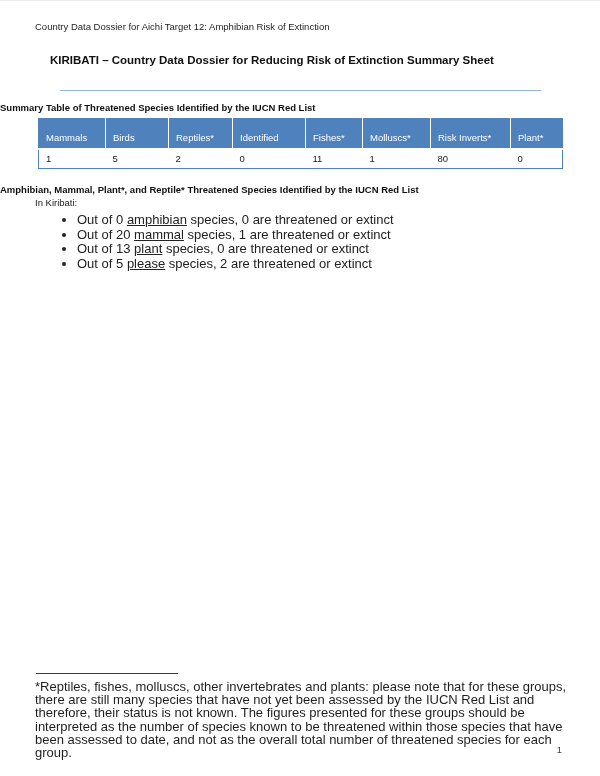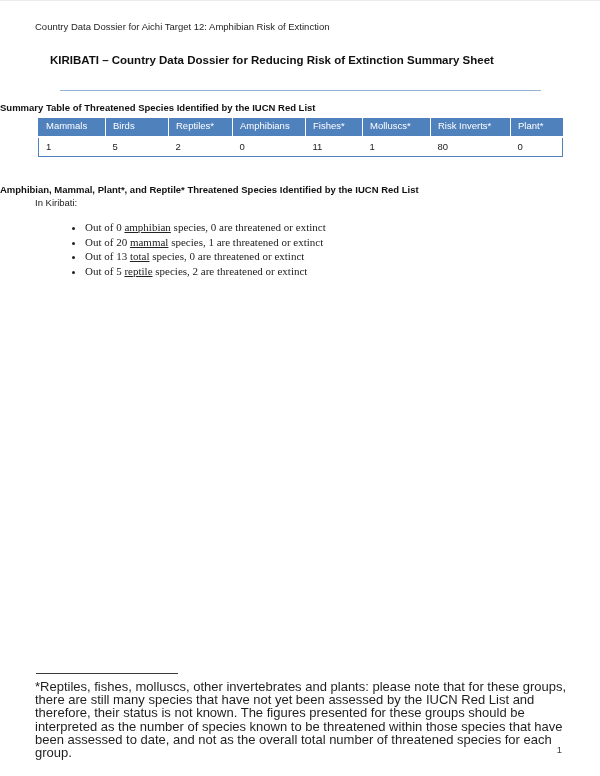--- a/index.html
+++ b/index.html
@@ -60,21 +60,21 @@
     left: 38px;
     width: 524px;
     border-collapse: collapse;
     table-layout: fixed;
     font-size: 9.5px;
     border: 1px solid var(--table-border, #4f81bd);
   }
   table.summary thead td {
     background: var(--table-header-bg, #4f81bd);
     color: #ffffff;
-    padding: 1px 2px 5px 7px;
+    padding: 13px 2px 5px 7px;
     border-bottom: 2px solid #ffffff;
     border-left: 1px solid rgba(255,255,255,0.35);
     overflow: hidden;
     white-space: nowrap;
   }
   table.summary thead td:first-child {
     border-left: none;
   }
   table.summary tbody td {
     background: #ffffff;
@@ -94,25 +94,24 @@
   .species-intro {
     position: absolute;
     top: 196px;
     left: 35px;
     font-size: 9.5px;
   }
   ul.bullets {
     position: absolute;
     top: 209px;
     left: 57px;
-    margin: 12px;
+    margin: 4px;
     padding-left: 16px;
     list-style-type: disc;
-    font-size: 11px;
-    font-family: Liberation Serif, serif;
+    font-size: 13px;
   }
   ul.bullets li {
     margin-bottom: 3.4px;
     line-height: 11.2px;
   }
   ul.bullets .group-word {
     text-decoration: underline;
   }
   .footnote-rule {
     position: absolute;
@@ -162,21 +161,21 @@
         <col style="width: 57px;">
         <col style="width: 68px;">
         <col style="width: 80px;">
         <col style="width: 52px;">
       </colgroup>
     <thead>
       <tr id="summary-head-row">
           <td>Mammals</td>
           <td>Birds</td>
           <td>Reptiles*</td>
-          <td>Amphibians</td>
+          <td>Identified</td>
           <td>Fishes*</td>
           <td>Molluscs*</td>
           <td>Risk Inverts*</td>
           <td>Plant*</td>
         </tr>
     </thead>
     <tbody>
       <tr id="summary-value-row">
           <td>1</td>
           <td>5</td>
@@ -190,22 +189,22 @@
     </tbody>
   </table>
 
   <div class="section-heading">Amphibian, Mammal, Plant*, and Reptile* Threatened Species Identified by the IUCN Red List</div>
 
   <div class="species-intro">In Kiribati:</div>
 
   <ul class="bullets" id="species-bullets">
       <li><span>Out of 0 </span><span class="group-word">amphibian</span><span> species, 0 are threatened or extinct</span></li>
       <li><span>Out of 20 </span><span class="group-word">mammal</span><span> species, 1 are threatened or extinct</span></li>
-      <li><span>Out of 13 </span><span class="group-word">total</span><span> species, 0 are threatened or extinct</span></li>
-      <li><span>Out of 5 </span><span class="group-word">reptile</span><span> species, 2 are threatened or extinct</span></li>
+      <li><span>Out of 13 </span><span class="group-word">plant</span><span> species, 0 are threatened or extinct</span></li>
+      <li><span>Out of 5 </span><span class="group-word">please</span><span> species, 2 are threatened or extinct</span></li>
     </ul>
 
   <div class="footnote-rule"></div>
 
   <div class="footnote-text">*Reptiles, fishes, molluscs, other invertebrates and plants: please note that for these groups, there are still many species that have not yet been assessed by the IUCN Red List and therefore, their status is not known. The figures presented for these groups should be interpreted as the number of species known to be threatened within those species that have been assessed to date, and not as the overall total number of threatened species for each group.</div>
 
   <div class="page-number">1</div>
 
 </div>
 

